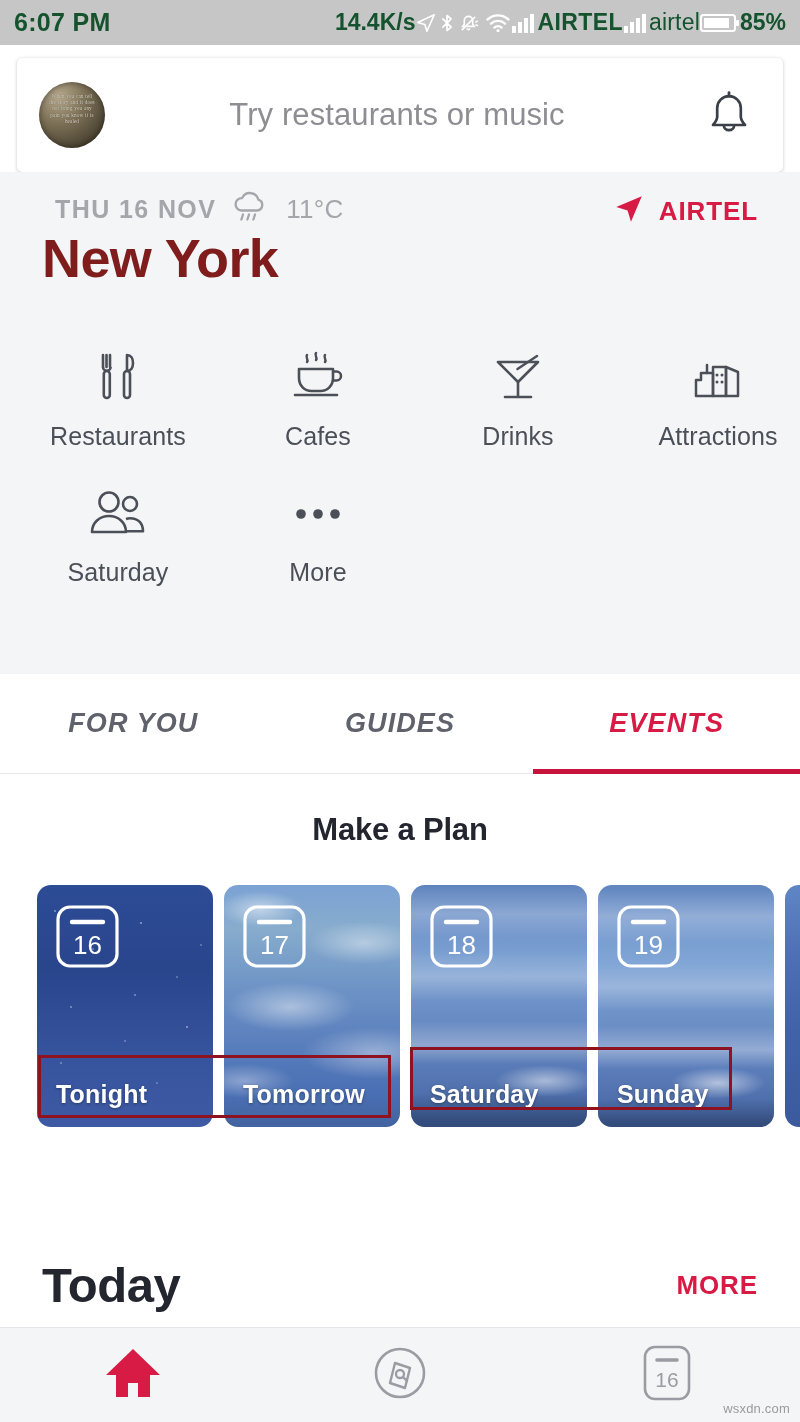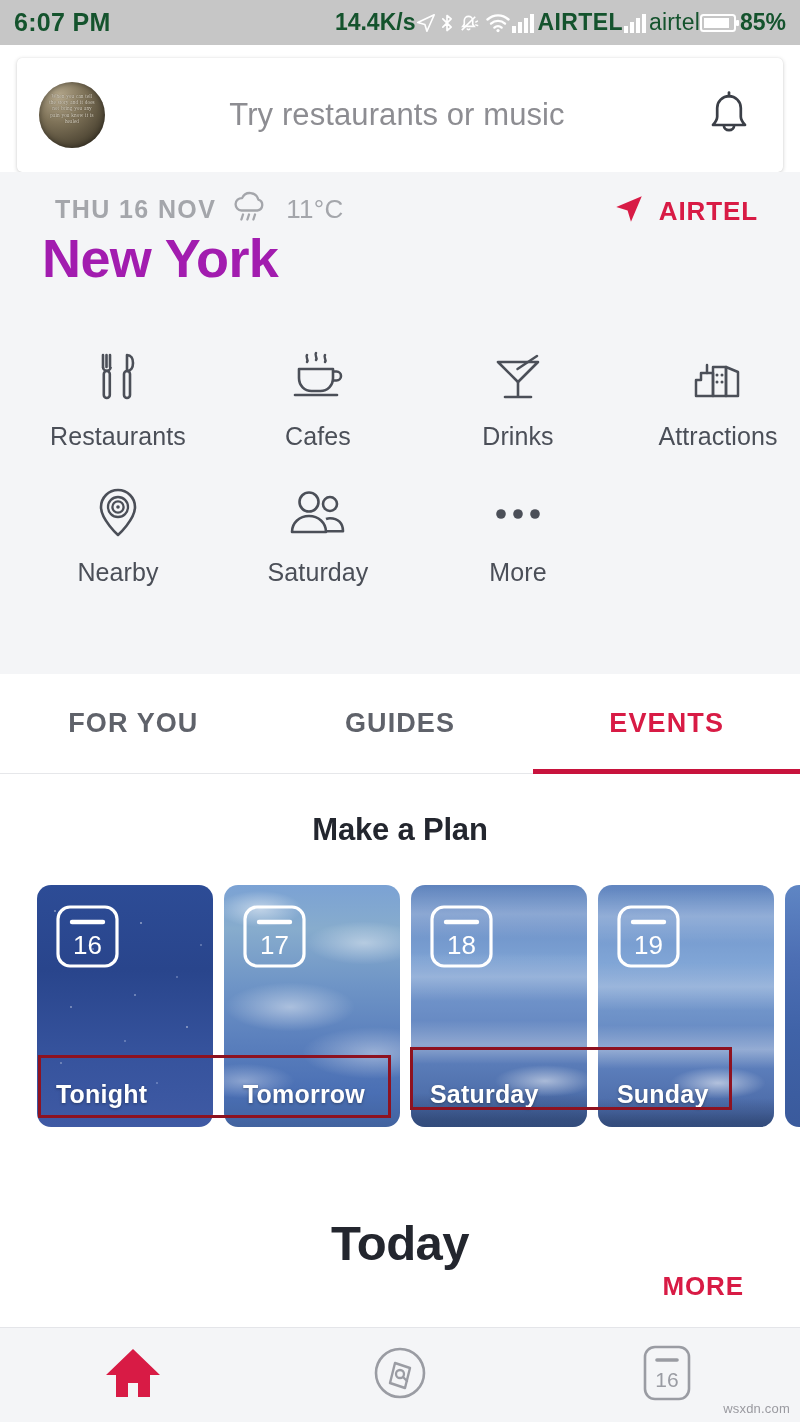--- a/index.html
+++ b/index.html
@@ -64,21 +64,21 @@
   .metarow {
     position: absolute; left: 55px; top: 17px;
     display: flex; align-items: center; gap: 14px;
   }
   .metadate {
     font-size: 25px; font-weight: 700; color: #a4a6ab; letter-spacing: 1.4px;
   }
   .metatemp { font-size: 26px; font-weight: 500; color: #a4a6ab; letter-spacing: .3px; }
   .cityname {
     position: absolute; left: 42px; top: 55px;
-    font-size: 54px; font-weight: 700; color: #a21caf; letter-spacing: -.6px;
+    font-size: 54px; font-weight: 700; color: #7f1d1d; letter-spacing: -.6px;
   }
   .changebtn {
     position: absolute; right: 42px; top: 20px;
     display: flex; align-items: center; gap: 13px;
     color: #d81b45;
   }
   .changelabel {
     font-size: 26px; font-weight: 700; color: #d81b45; letter-spacing: .9px;
   }
 
@@ -94,20 +94,21 @@
   }
   .gicon { height: 62px; display: flex; align-items: center; justify-content: center; }
   .glabel { font-size: 25px; color: #4b4f58; font-weight: 400; letter-spacing: .1px; }
 
   
   .tabs {
     position: absolute; left: 0; top: 674px; width: 800px; height: 100px;
     background: #ffffff;
     display: flex; align-items: center;
     border-bottom: 1px solid #e6e7ea;
+    font-style: italic;
   }
   .tab {
     flex: 1; text-align: center; position: relative; height: 100px;
     display: flex; align-items: center; justify-content: center;
   }
   .tab span { font-size: 27px; font-weight: 700; color: #5f626a; letter-spacing: 1.1px; }
   .tab.active span { color: #d81b45; }
   .tab.active::after {
     content: ""; position: absolute; bottom: 0; left: 50%;
     transform: translateX(-50%);
@@ -200,22 +201,22 @@
 
   
   .annot {
     position: absolute; border: 3px solid #8e1220; pointer-events: none;
   }
   .annot-a { left: 38px; top: 1055px; width: 353px; height: 63px; }
   .annot-b { left: 410px; top: 1047px; width: 322px; height: 63px; }
 
   
   .todayrow {
-    position: absolute; left: 0; top: 440px; width: 800px; height: 100px;
-    display: flex; align-items: center; padding: 0 56px; flex-direction: column;
+    position: absolute; left: 0; top: 460px; width: 800px; height: 100px;
+    display: flex; align-items: center; padding: 0 42px;
   }
   .todaytitle { font-size: 49px; font-weight: 700; color: #23262e; letter-spacing: -.5px; }
   .morelink {
     margin-left: auto; font-size: 26px; font-weight: 700; color: #d81b45; letter-spacing: .9px;
   }
 
   
   .bottomnav {
     position: absolute; left: 0; bottom: 0; width: 800px; height: 95px;
     background: #f4f5f7; border-top: 1px solid #e4e5e9;
@@ -377,31 +378,20 @@
             <path d="M20 26v-8" stroke="#4b4f58" stroke-width="2.5" stroke-linecap="round"></path>
             <circle cx="30" cy="28" r="1.5" fill="#4b4f58"></circle>
               <circle cx="35" cy="28" r="1.5" fill="#4b4f58"></circle>
             <circle cx="30" cy="35" r="1.5" fill="#4b4f58"></circle>
               <circle cx="35" cy="35" r="1.5" fill="#4b4f58"></circle>
           </svg>
         </div>
         <div class="glabel">Attractions</div>
       </div>
 
-      <div class="gcell">
-        <div class="gicon">
-          <svg width="56" height="62" viewBox="0 0 56 62">
-            <path d="M28 7c-9.4 0-17 7.6-17 17 0 12.5 17 28 17 28s17-15.5 17-28c0-9.4-7.6-17-17-17z" fill="none" stroke="#4b4f58" stroke-width="2.6" stroke-linejoin="round"></path>
-            <circle cx="28" cy="24" r="10" fill="none" stroke="#4b4f58" stroke-width="2.3"></circle>
-            <circle cx="28" cy="24" r="5.6" fill="none" stroke="#4b4f58" stroke-width="2.3"></circle>
-            <circle cx="28" cy="24" r="1.8" fill="#4b4f58"></circle>
-          </svg>
-        </div>
-        <div class="glabel">Nearby</div>
-      </div>
 
       <div class="gcell">
         <div class="gicon">
           <svg width="66" height="62" viewBox="0 0 66 62">
             <circle cx="24" cy="19" r="9.5" fill="none" stroke="#4b4f58" stroke-width="2.6"></circle>
             <circle cx="45" cy="21" r="7" fill="none" stroke="#4b4f58" stroke-width="2.6"></circle>
             <path d="M7 49c0-9.4 7.6-16 17-16s17 6.6 17 16z" fill="none" stroke="#4b4f58" stroke-width="2.6" stroke-linejoin="round"></path>
             <path d="M41 36c1.3-.5 2.6-.8 4-.8 8 0 13 5 13 13H41" fill="none" stroke="#4b4f58" stroke-width="2.6" stroke-linejoin="round"></path>
           </svg>
         </div>

